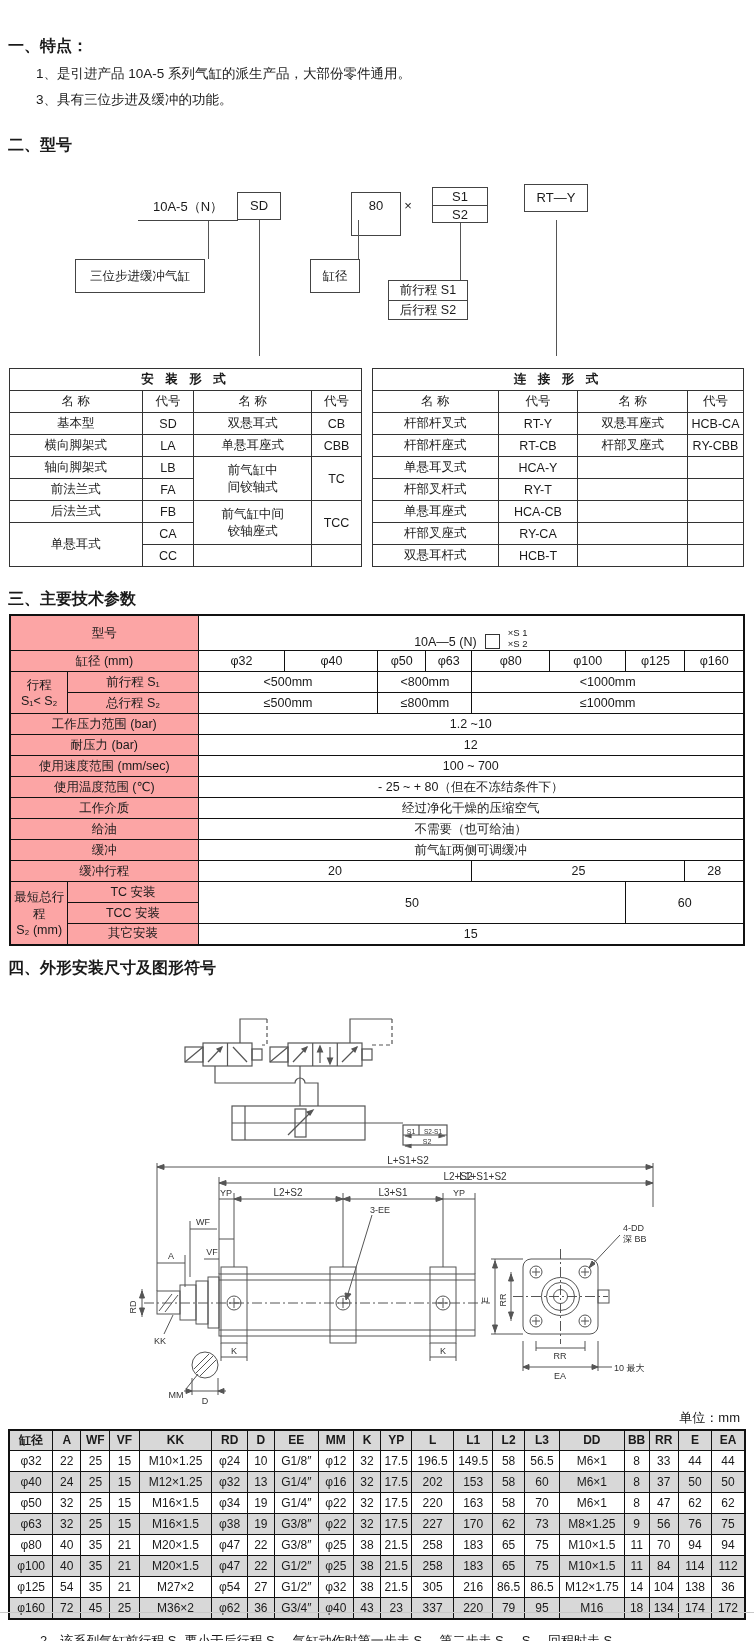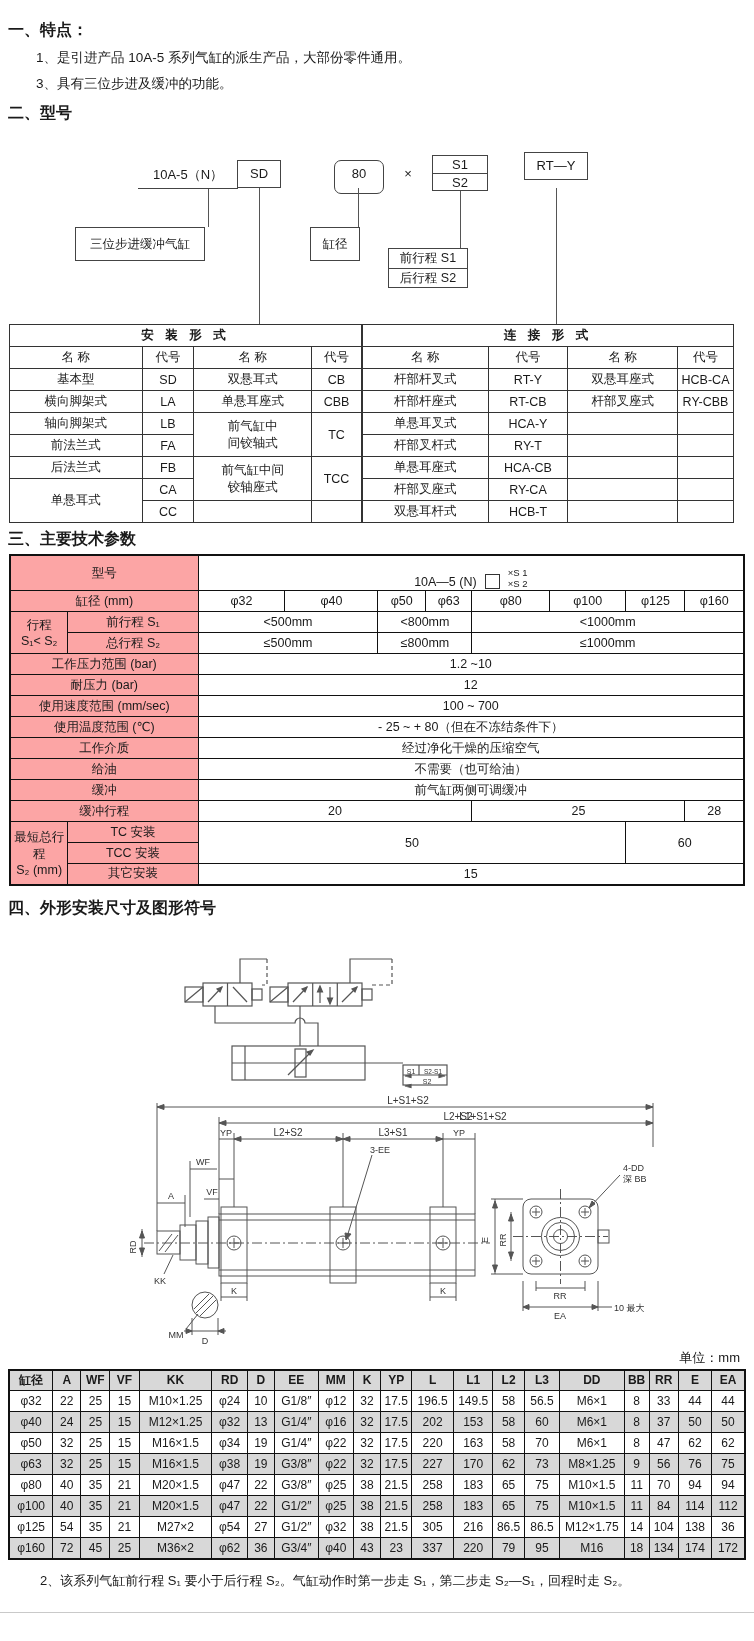--- a/index.html
+++ b/index.html
@@ -2,38 +2,38 @@
 <html><head>
 <meta charset="utf-8">
 <style>
   * { box-sizing: border-box; margin: 0; padding: 0; }
   body {
     width: 754px; height: 1641px; overflow: hidden;
     background: #fff; color: #1a1a1a;
     font-family: "Liberation Sans", "DejaVu Sans", sans-serif;
     font-size: 13px; padding: 14px 0 0 0; position: relative;
   }
-  .h-sec { font-size: 16px; font-weight: bold; margin: 6px 0 4px 8px; }
+  .h-sec { font-size: 16px; font-weight: bold; margin: 22px 0 4px 8px; }
   .feature-list { margin-left: 36px; }
   .feature-list div { line-height: 26px; font-size: 13.5px; }
 
   
   .model-diagram { position: relative; height: 196px; margin-top: 2px; }
   .md-box { position: absolute; border: 1px solid #444; text-align: center;
             font-size: 13px; background: #fff; }
   .md-text { position: absolute; text-align: center; font-size: 13px; }
   .md-line { position: absolute; background: #555; }
   .md-split { display: flex; flex-direction: column; justify-content: space-between; }
   .md-split > span { display: block; line-height: 17px; }
   .md-split .top { border-bottom: 1px solid #444; }
   .md-callout2 div { line-height: 19px; font-size: 12.5px; }
   .md-callout2 div:first-child { border-bottom: 1px solid #444; }
 
   
-  .two-tables { display: flex; margin: 0 9px; }
+  .two-tables { display: flex; margin: 12px 9px; gap: 10px; }
   table { border-collapse: collapse; }
   .code-table { border: 1.5px solid #222; }
   .code-table td { border: 1px solid #333; text-align: center; height: 22px;
                    font-size: 12.5px; padding: 0 2px; }
   .code-table .tbl-title { font-weight: bold; letter-spacing: 4px; }
   .pre { white-space: pre-line; }
 
   
   .spec { border: 2px solid #111; margin: 4px 9px 0 9px; width: 736px; table-layout: fixed; }
   .spec td { border: 1px solid #111; text-align: center; font-size: 12.5px;
@@ -67,21 +67,21 @@
 <div class="h-sec">一、特点：</div>
 <div class="feature-list">
   <div>1、是引进产品 10A-5 系列气缸的派生产品，大部份零件通用。</div>
   <div>3、具有三位步进及缓冲的功能。</div>
 </div>
 
 <div class="h-sec">二、型号</div>
 <div class="model-diagram">
   <div class="md-text" style="left:138px;top:34px;width:100px;border-bottom:1px solid #444;line-height:26px;">10A-5（N）</div>
   <div class="md-box" style="left:237px;top:32px;width:44px;height:28px;line-height:26px;">SD</div>
-  <div class="md-box" style="left:334px;top:32px;width:50px;height:34px;line-height:26px;border-radius:7px;">80</div>
+  <div class="md-box" style="left:351px;top:32px;width:50px;height:44px;line-height:26px;">80</div>
   <div class="md-text" style="left:398px;top:38px;width:20px;">×</div>
   <div class="md-box md-split" style="left:432px;top:27px;width:56px;height:36px;">
     <span class="top">S1</span>
     <span>S2</span>
   </div>
   <div class="md-box" style="left:524px;top:24px;width:64px;height:28px;line-height:26px;">RT—Y</div>
 
   <div class="md-line" style="left:208px;top:61px;width:1px;height:38px;"></div>
   <div class="md-line" style="left:259px;top:60px;width:1px;height:136px;"></div>
   <div class="md-line" style="left:358px;top:60px;width:1px;height:39px;"></div>

